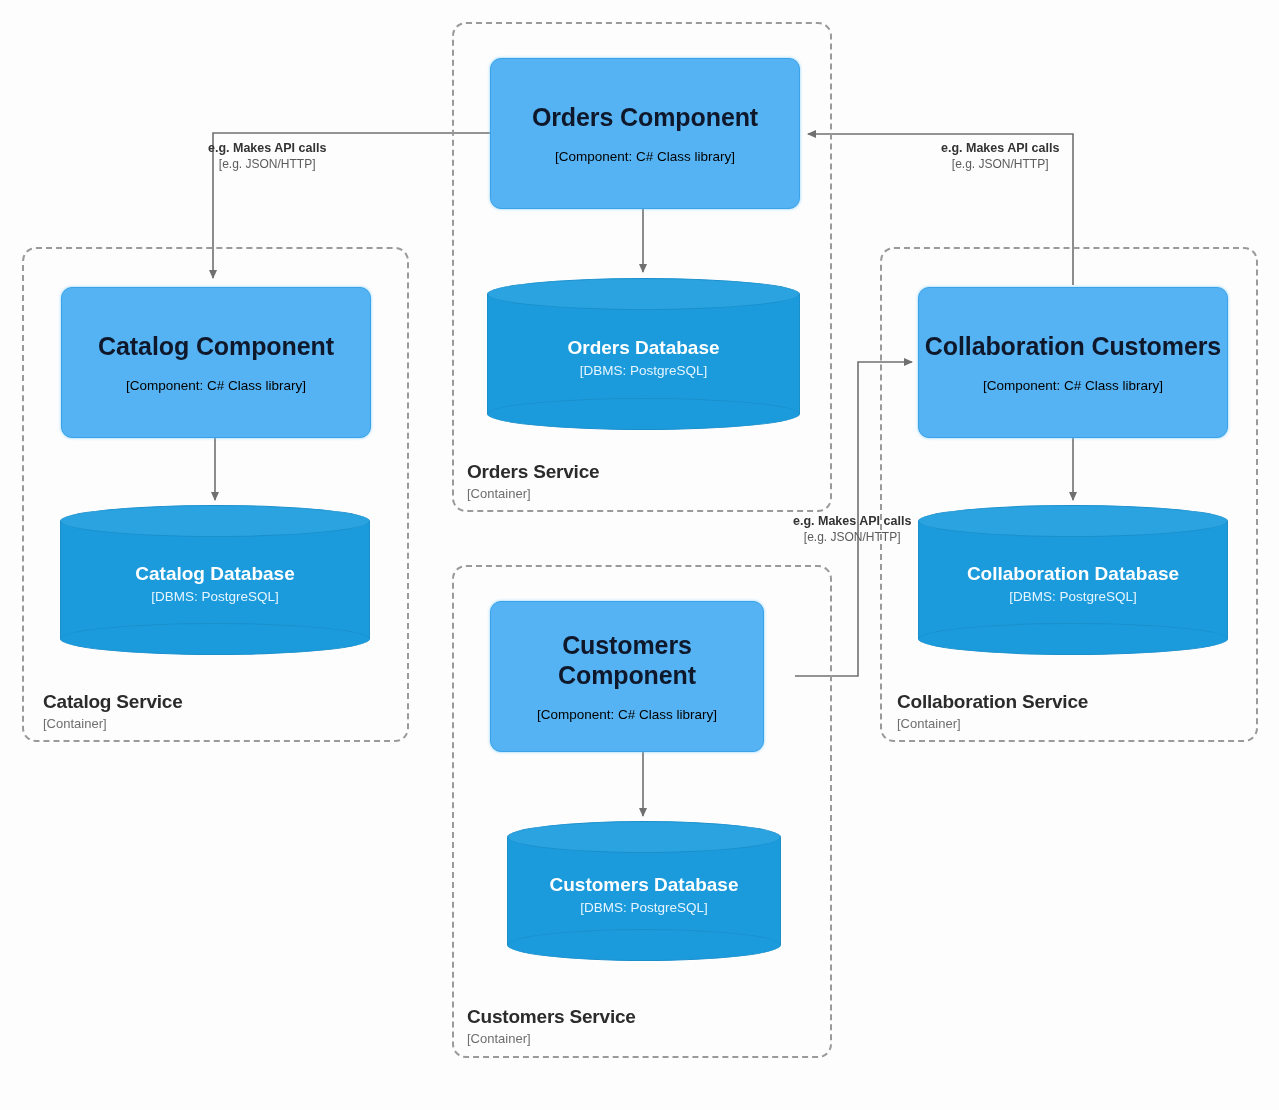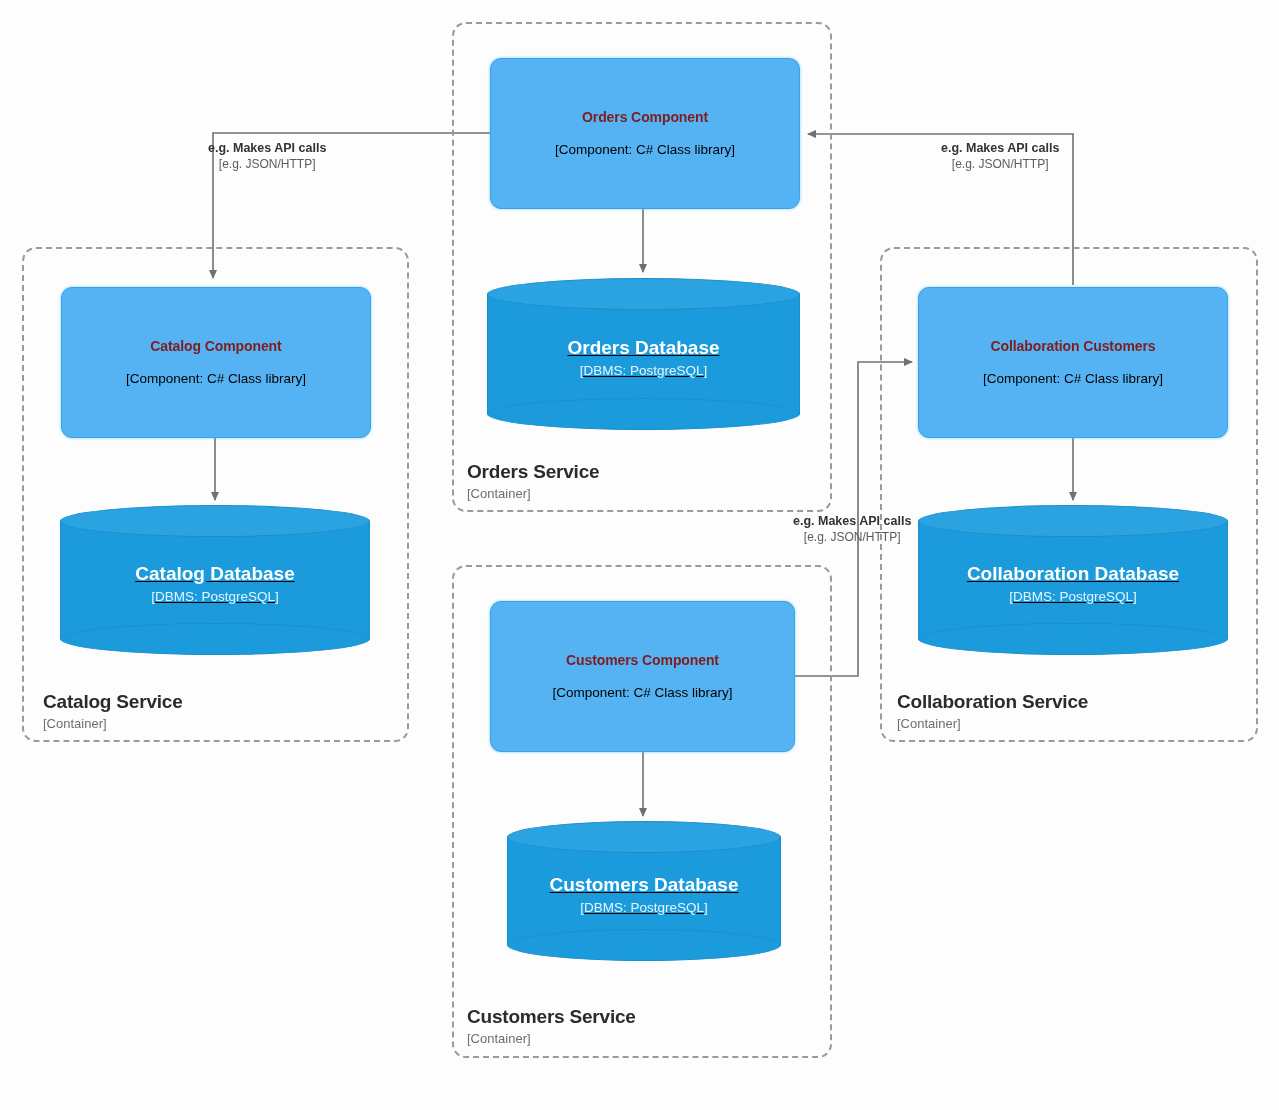--- a/index.html
+++ b/index.html
@@ -51,23 +51,23 @@
     border: 1px solid #3aa3e8;
     border-radius: 11px;
     display: flex;
     flex-direction: column;
     align-items: center;
     justify-content: center;
     text-align: center;
     box-shadow: 0 0 3px rgba(110, 200, 255, 0.85);
   }
   .component .c-name {
-    font-size: 14px;
+    font-size: 25px;
     font-weight: bold;
-    color: #7f1d1d;
+    color: #0f172a;
     line-height: 1.2;
     letter-spacing: -0.1px;
   }
   .component .c-type {
     font-size: 13.5px;
     color: #000000;
     margin-top: 17px;
     line-height: 1.2;
   }
 
@@ -110,21 +110,20 @@
   }
   .db-text {
     position: absolute;
     left: 0;
     right: 0;
     top: 50%;
     transform: translateY(-50%);
     text-align: center;
     z-index: 3;
     padding-top: 8px;
-    text-decoration: underline;
   }
   .db-text .d-name {
     display: block;
     font-size: 19px;
     font-weight: bold;
     color: #ffffff;
     line-height: 1.2;
   }
   .db-text .d-type {
     display: block;
@@ -230,21 +229,21 @@
   <div class="component" style="left:61px; top:287px; width:310px; height:151px;">
     <span class="c-name">Catalog Component</span>
     <span class="c-type">[Component: C# Class library]</span>
   </div>
 
   <div class="component" style="left:918px; top:287px; width:310px; height:151px;">
     <span class="c-name">Collaboration Customers</span>
     <span class="c-type">[Component: C# Class library]</span>
   </div>
 
-  <div class="component" style="left:490px; top:601px; width:305px; height:151px;">
+  <div class="component" style="left:490px; top:601px; width:274px; height:151px;">
     <span class="c-name">Customers Component</span>
     <span class="c-type">[Component: C# Class library]</span>
   </div>
 
   <div class="database" style="left:487px; top:278px; width:313px; height:152px;">
     <div class="db-body"></div>
     <div class="db-bottom"></div>
     <div class="db-top"></div>
     <div class="db-text">
       <span class="d-name">Orders Database</span>

